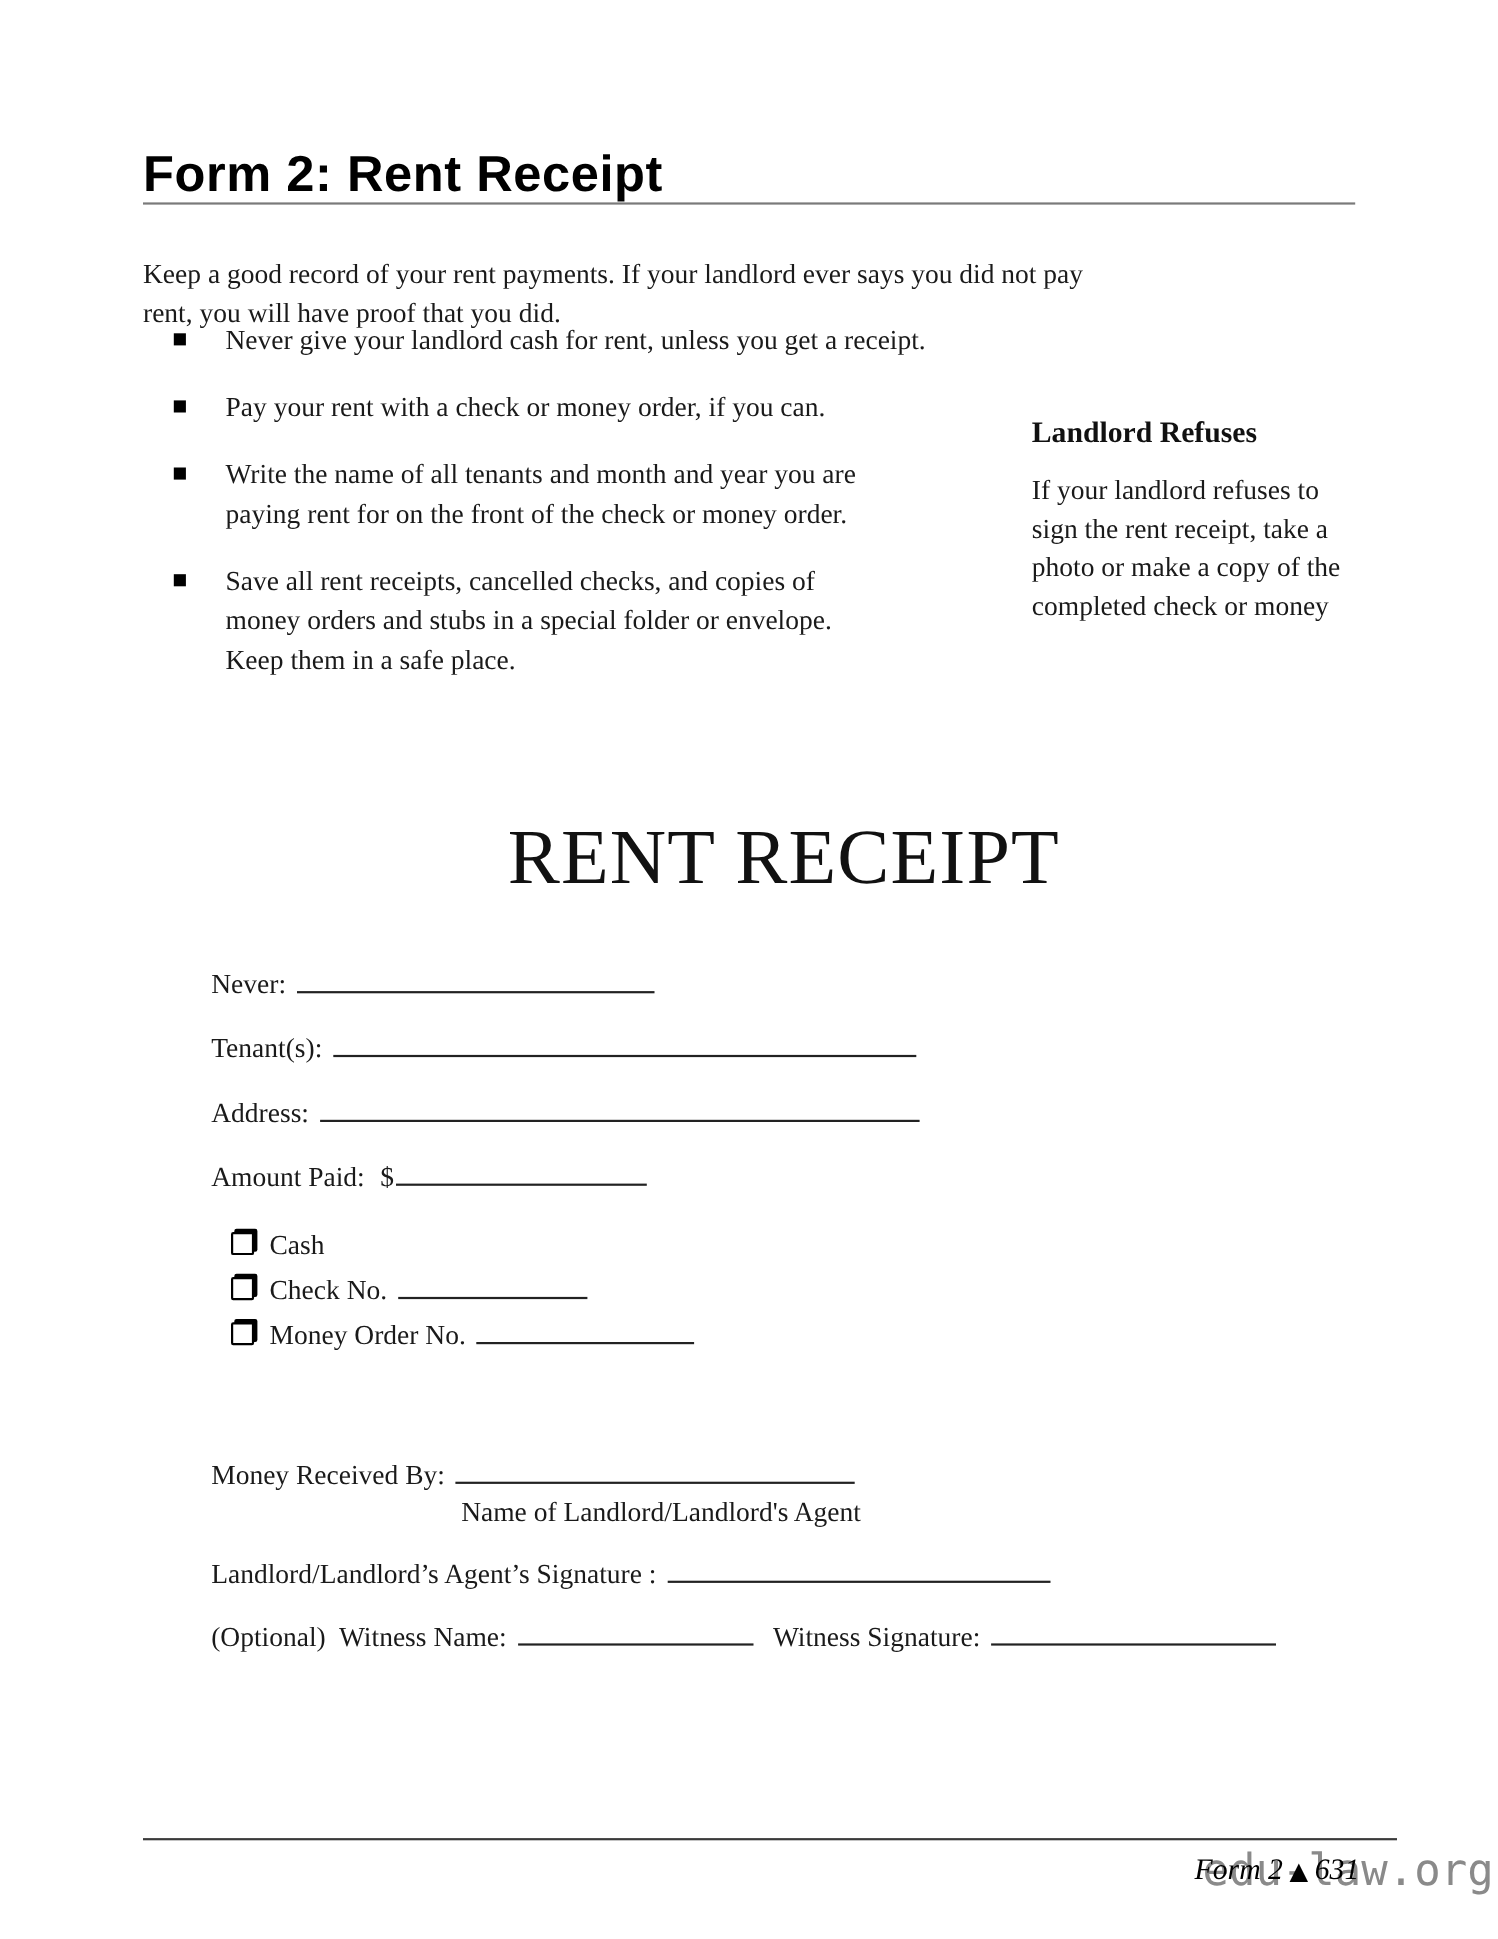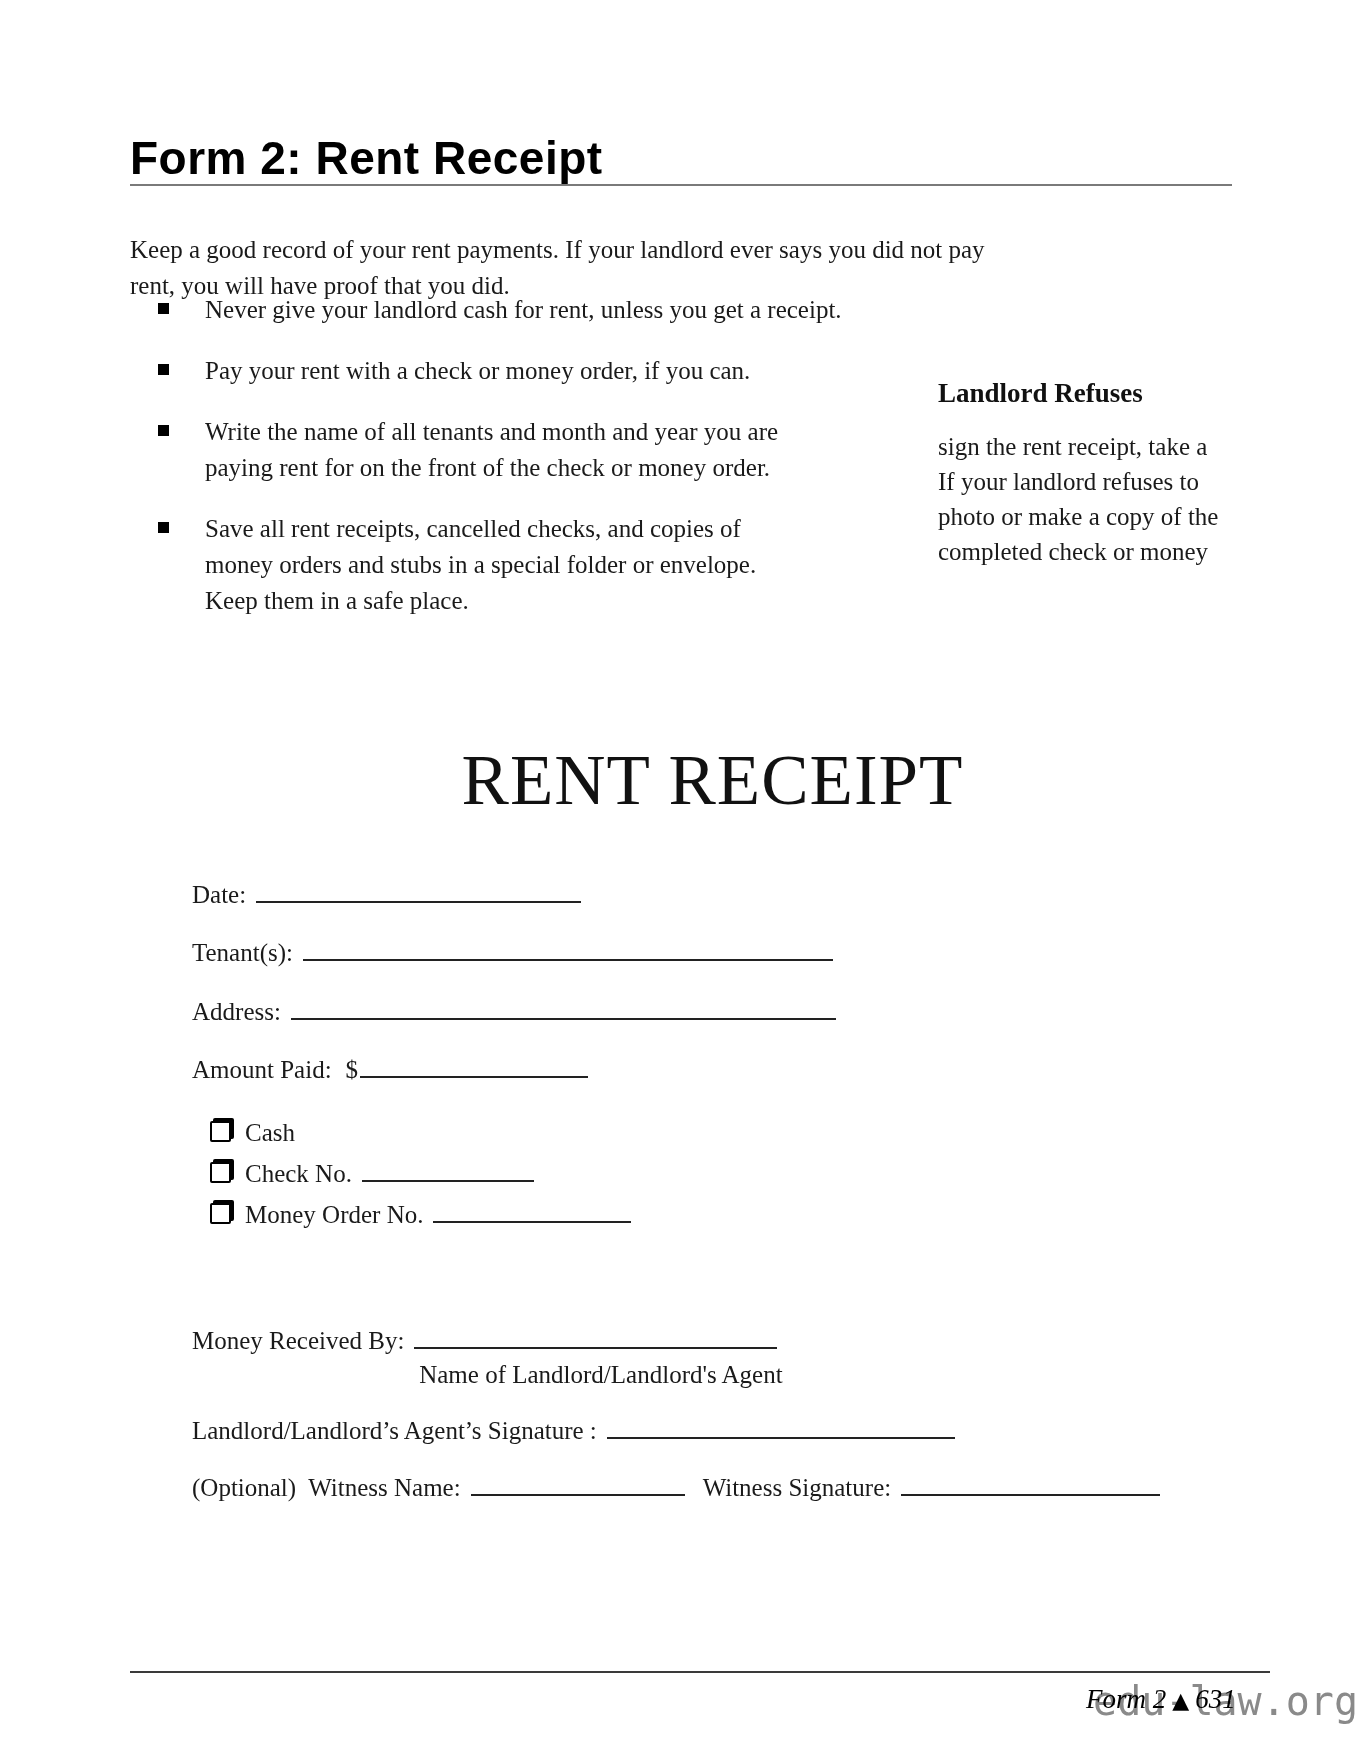--- a/index.html
+++ b/index.html
@@ -124,31 +124,31 @@
       <span class="line">money orders and stubs in a special folder or envelope.</span>
       <span class="line">Keep them in a safe place.</span>
     </div>
   </div>
 
   <aside class="sidebar">
     <div class="sidebar-heading">
       <span>Landlord Refuses</span>
     </div>
     <div class="sidebar-body">
+      <span>If your landlord refuses to</span>
       <span>sign the rent receipt, take a</span>
-      <span>If your landlord refuses to</span>
       <span>photo or make a copy of the</span>
       <span>completed check or money</span>
     </div>
   </aside>
 
   <div class="receipt-heading">RENT RECEIPT</div>
 
   <div class="row row-date">
-    <span>Date:</span><span class="uline u-date"></span>
+    <span>Never:</span><span class="uline u-date"></span>
   </div>
 
   <div class="row row-tenants">
     <span>Tenant(s):</span><span class="uline u-tenants"></span>
   </div>
 
   <div class="row row-address">
     <span>Address:</span><span class="uline u-address"></span>
   </div>
 

